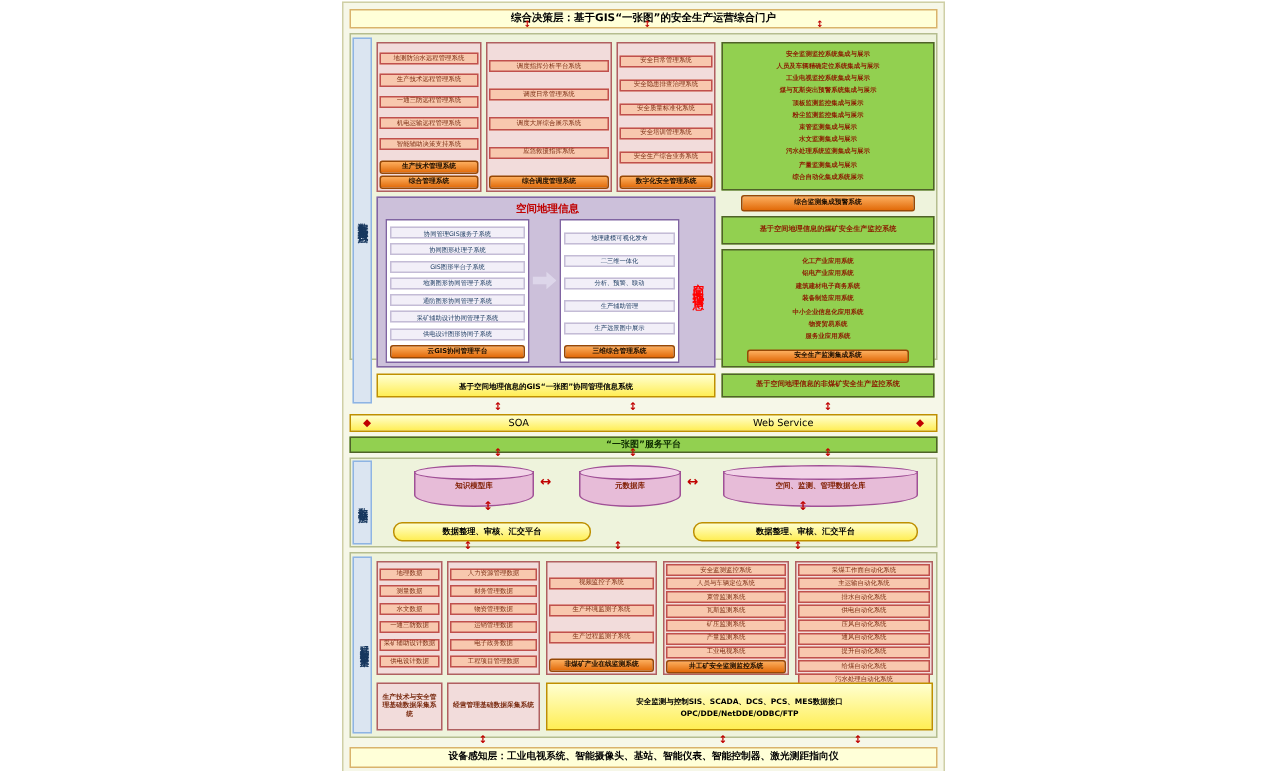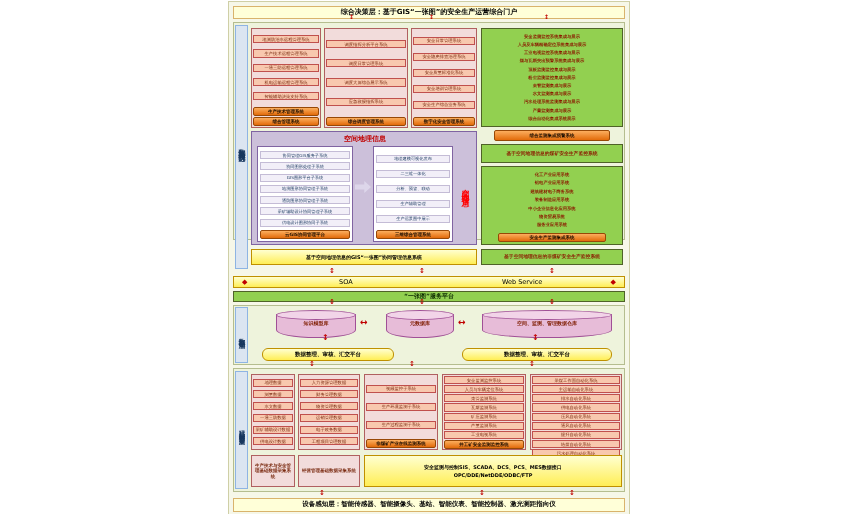--- a/index.html
+++ b/index.html
@@ -269,21 +269,21 @@
       </div>
       <div class="abs pinkpanel" style="left:64px;top:86px;width:62px;height:32px;align-items:center;justify-content:center;">
         <div class="pitem" style="border:none;background:none;font-weight:bold;font-size:4.5px;">经营管理基础数据采集系统</div>
       </div>
       <div class="abs yellowbar ifacebar" style="left:130px;top:86px;width:258px;height:32px;">
         <div class="ifl1">安全监测与控制SIS、SCADA、DCS、PCS、MES数据接口</div>
         <div class="ifl2">OPC/DDE/NetDDE/ODBC/FTP</div>
       </div>
     </div>
 
-    <div class="abs banner" style="left:4px;top:496px;width:392px;height:14px;font-size:6.5px;">设备感知层：智能传感器、智能摄像头、基站、智能仪表、智能控制器、激光测距指向仪</div>
+    <div class="abs banner" style="left:4px;top:496px;width:392px;height:14px;font-size:6.5px;">设备感知层：工业电视系统、智能摄像头、基站、智能仪表、智能控制器、激光测距指向仪</div>
 
     <span class="abs rarrow" style="left:120px;top:12px;font-size:6px;">↕</span>
     <span class="abs rarrow" style="left:200px;top:12px;font-size:6px;">↕</span>
     <span class="abs rarrow" style="left:315px;top:12px;font-size:6px;">↕</span>
     <span class="abs rarrow" style="left:100px;top:266px;font-size:7px;">↕</span>
     <span class="abs rarrow" style="left:190px;top:266px;font-size:7px;">↕</span>
     <span class="abs rarrow" style="left:320px;top:266px;font-size:7px;">↕</span>
     <span class="abs rarrow" style="left:100px;top:297px;font-size:7px;">↕</span>
     <span class="abs rarrow" style="left:190px;top:297px;font-size:7px;">↕</span>
     <span class="abs rarrow" style="left:320px;top:297px;font-size:7px;">↕</span>

